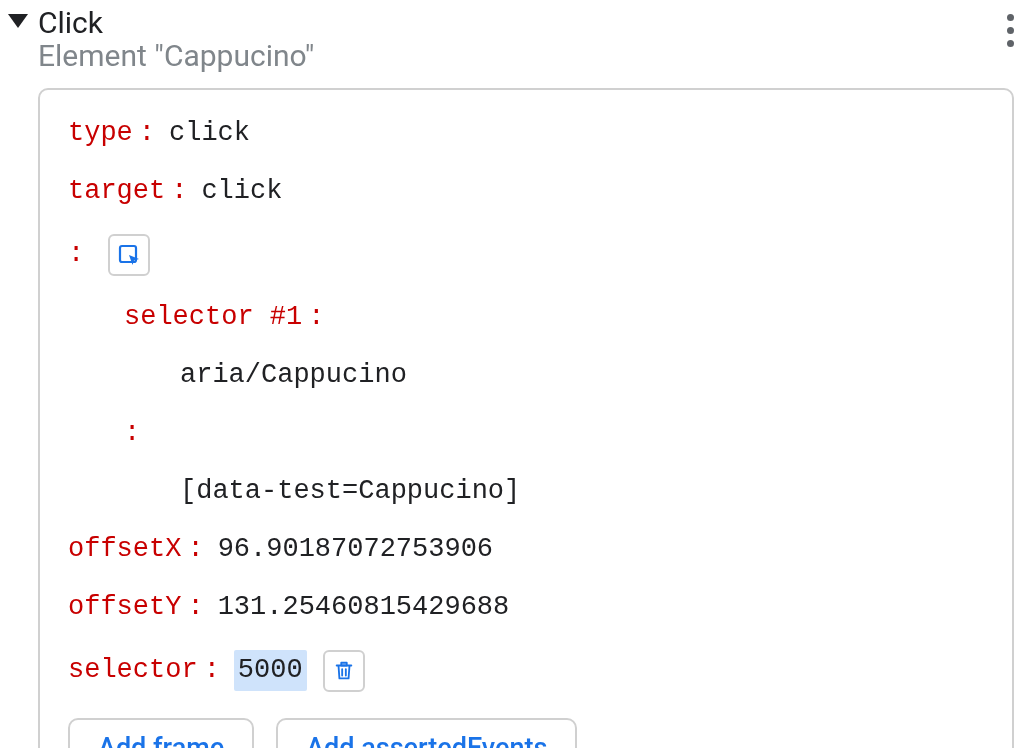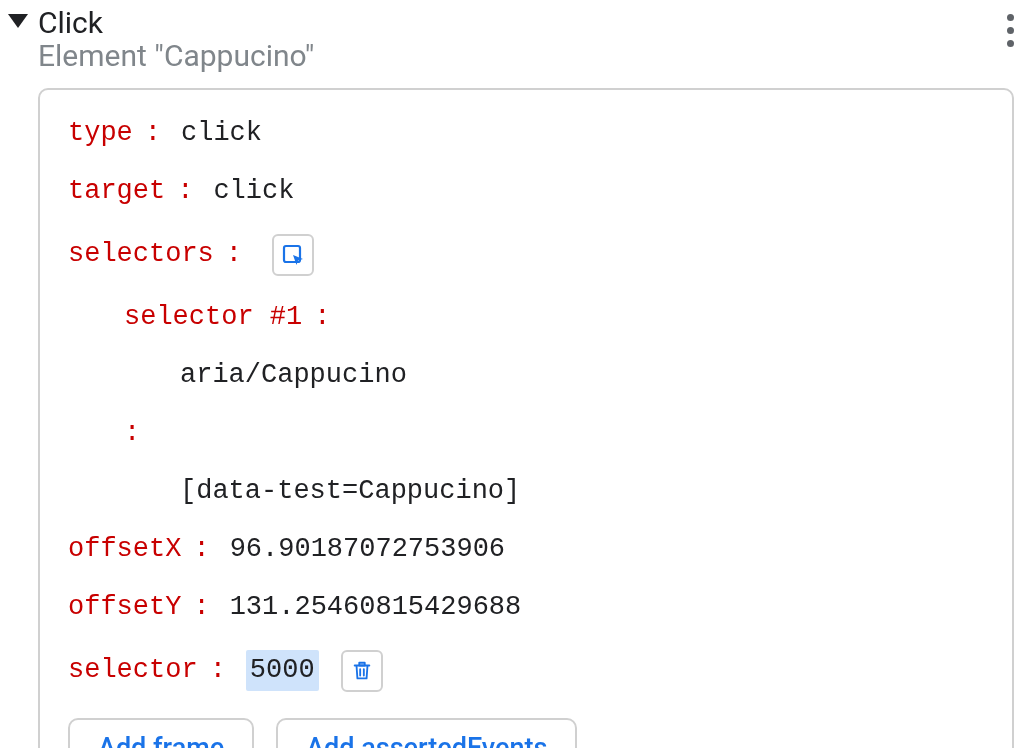--- a/index.html
+++ b/index.html
@@ -73,21 +73,21 @@
   }
   .mono {
     font-family: ui-monospace, SFMono-Regular, Menlo, Consolas, "Liberation Mono", monospace;
     font-size: 27px;
     line-height: 1.0;
   }
   .row {
     display: flex;
     align-items: center;
     flex-wrap: wrap;
-    gap: 12px;
+    gap: 6px;
     margin: 0 0 26px 0;
     min-height: 32px;
   }
   .row:last-of-type { margin-bottom: 18px; }
   .key { color: #c80000; }
   .colon { color: #c80000; margin-right: 8px; }
   .val { color: #202124; }
   .val-edit {
     background: #cfe3fb;
     border-radius: 2px;
@@ -153,21 +153,20 @@
       <span class="val">click</span>
     </div>
 
     <div class="row">
       <span class="key">target</span>
         <span class="colon">:</span>
       <span class="val">click</span>
     </div>
 
     <div class="row">
-      <span class="key">selectors</span>
         <span class="colon">:</span>
       <span class="icon-btn">
         <svg width="24" height="24" viewBox="0 0 24 24" fill="none">
           <rect x="3" y="3" width="16" height="16" rx="2" stroke="#1a73e8" stroke-width="2.2" fill="none"></rect>
           <path d="M12 12 L22 16 L17 17.5 L15.5 22 Z" fill="#1a73e8"></path>
         </svg>
       </span>
     </div>
 
     <div class="row indent-1">

